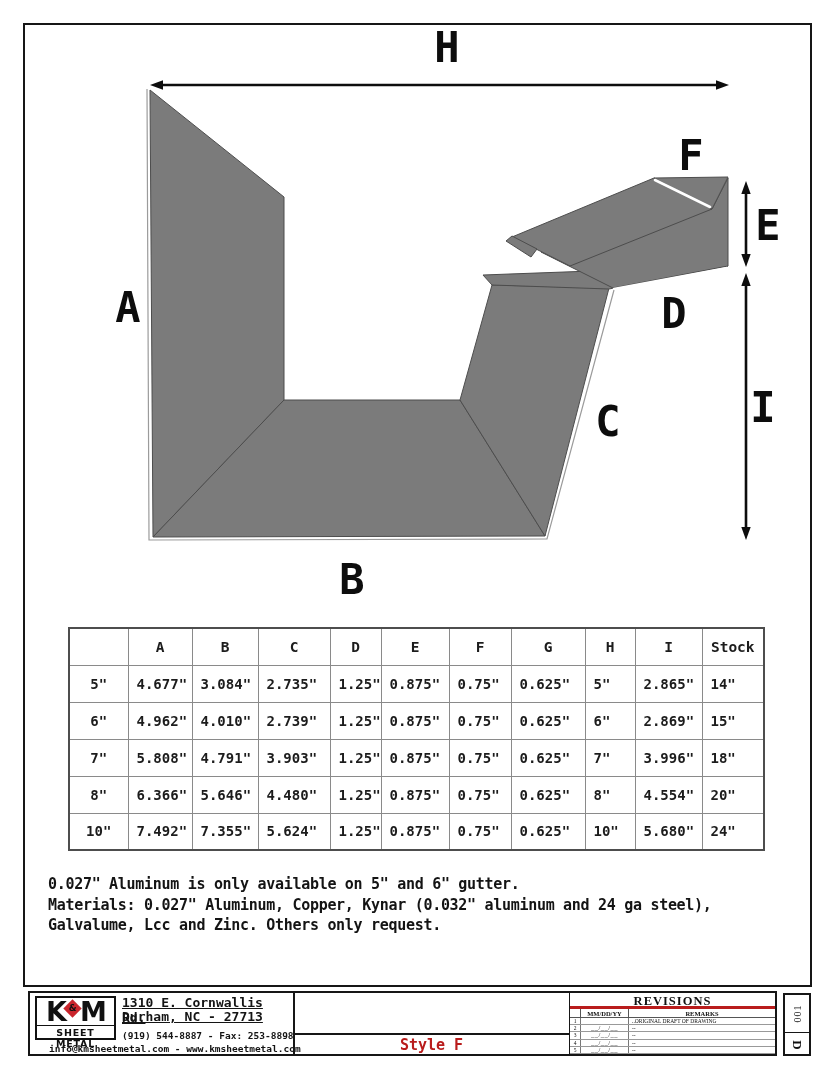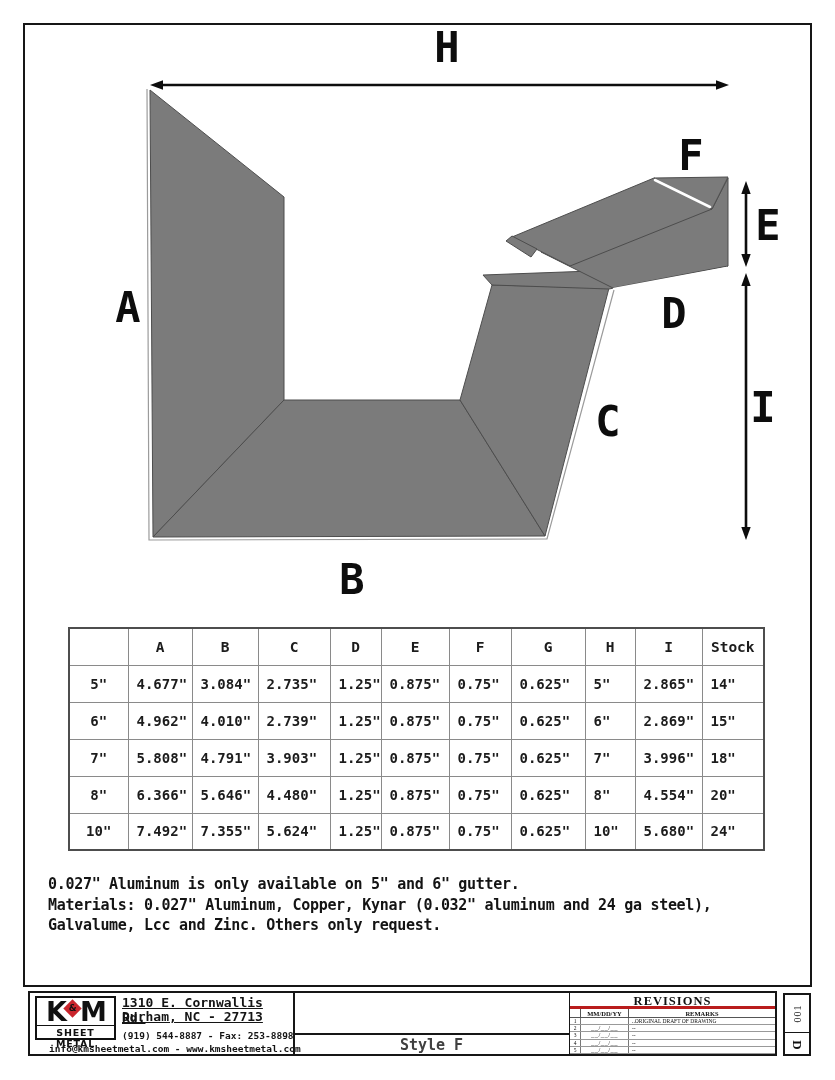--- a/index.html
+++ b/index.html
@@ -48,21 +48,21 @@
   .logo-tag{border-top:1.5px solid #111;text-align:center;font-family:"DejaVu Sans",sans-serif;
             font-weight:900;font-size:9.5px;letter-spacing:0.8px;color:#111;padding:1px 0;}
   .addr1,.addr2{position:absolute;left:92px;font-weight:bold;font-size:13px;color:#141414;width:172px;text-decoration:underline;}
   .addr1{top:2px;}
   .addr2{top:16px;}
   .addr-phone{position:absolute;left:92px;top:37px;font-weight:bold;font-size:9.5px;color:#141414;}
   .addr-web{position:absolute;left:3px;top:50px;font-weight:bold;font-size:9.5px;color:#141414;margin-left:16px;}
   .vline-a{position:absolute;left:263px;top:0;width:1.5px;height:61px;background:#161616;}
   .mid-divider{position:absolute;left:263px;top:40px;width:277px;height:1.5px;background:#161616;}
   .style-title{position:absolute;left:263px;top:43px;width:277px;text-align:center;
-               font-weight:bold;font-size:15px;color:#404040;}
+               font-weight:bold;font-size:15px;color:#b91c1c;}
 
   .rev-block{position:absolute;left:539px;top:0;width:206px;height:61px;border-left:1.5px solid #161616;
              font-family:"Liberation Serif",serif;color:#111;}
   .rev-title{height:16px;border-bottom:3px solid #b91c1c;text-align:center;font-weight:bold;
              font-size:12.5px;letter-spacing:1px;line-height:16px;}
   .rev-head{height:9px;border-bottom:1px solid #555;display:flex;}
   .rev-head .c-num{width:11px;border-right:1px solid #555;}
   .rev-head .c-date{width:48px;border-right:1px solid #555;text-align:center;
                     font-size:6.5px;font-weight:bold;line-height:9px;}
   .rev-head .c-rem{flex:1;text-align:center;font-size:6.5px;font-weight:bold;line-height:9px;}

